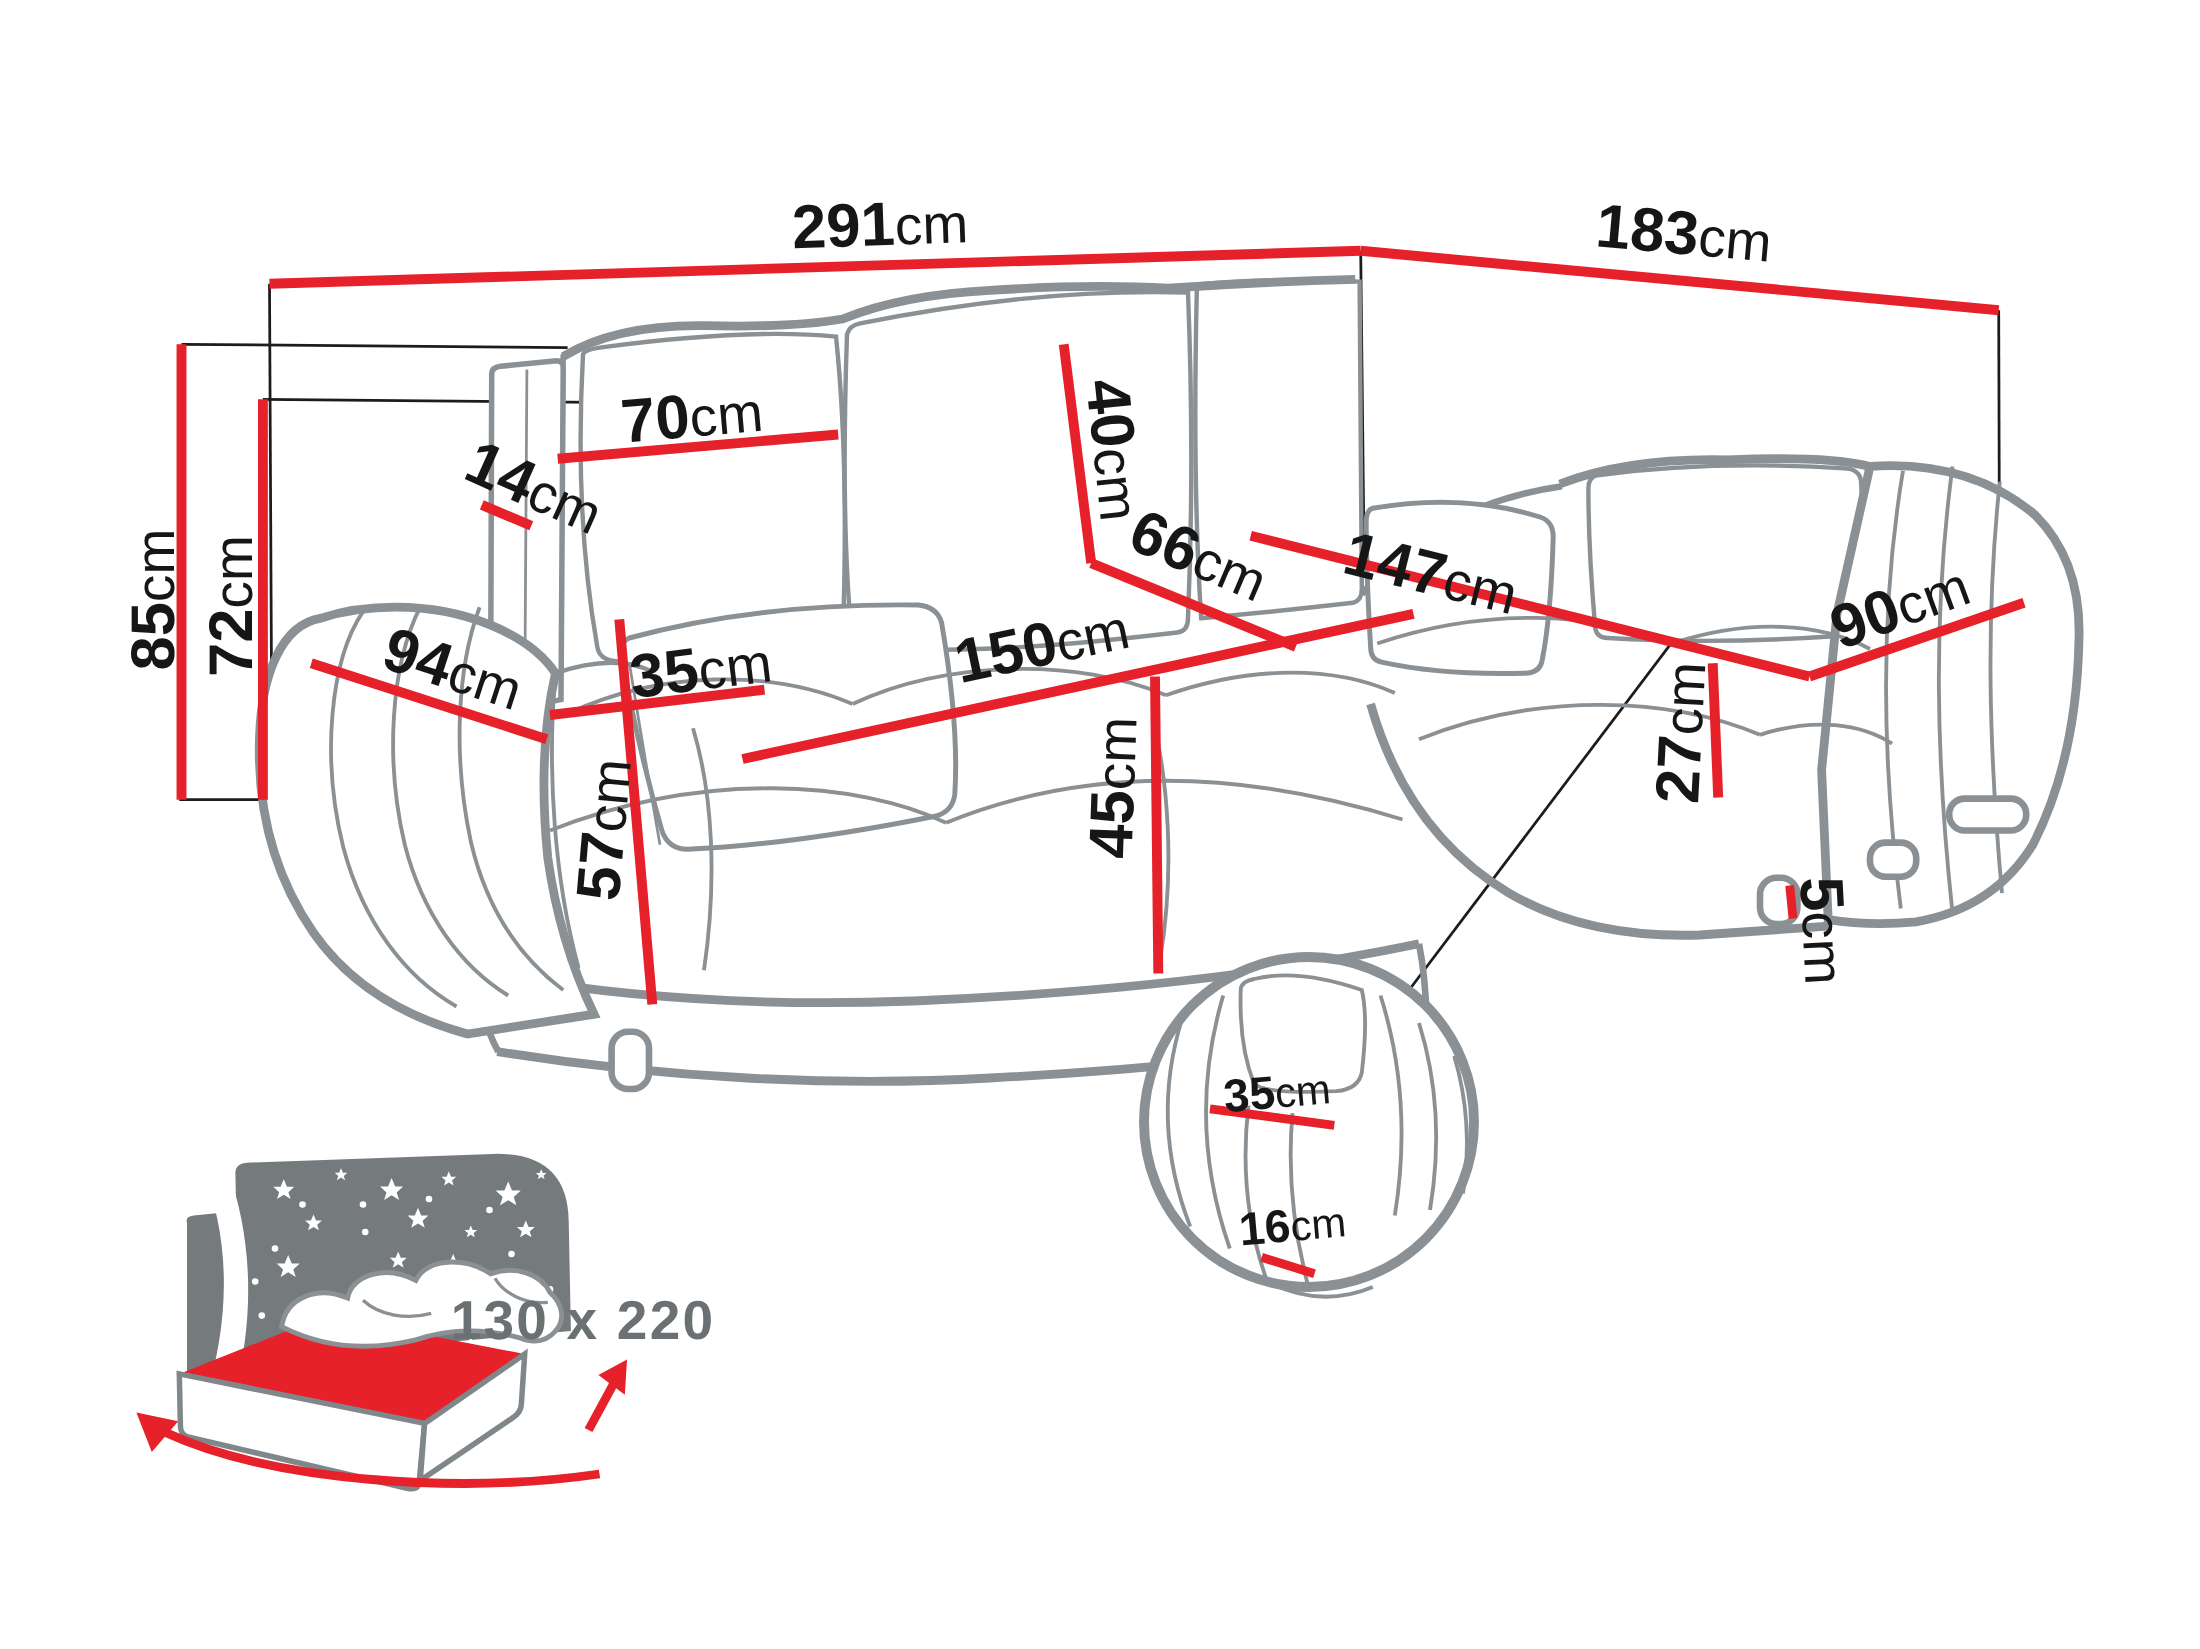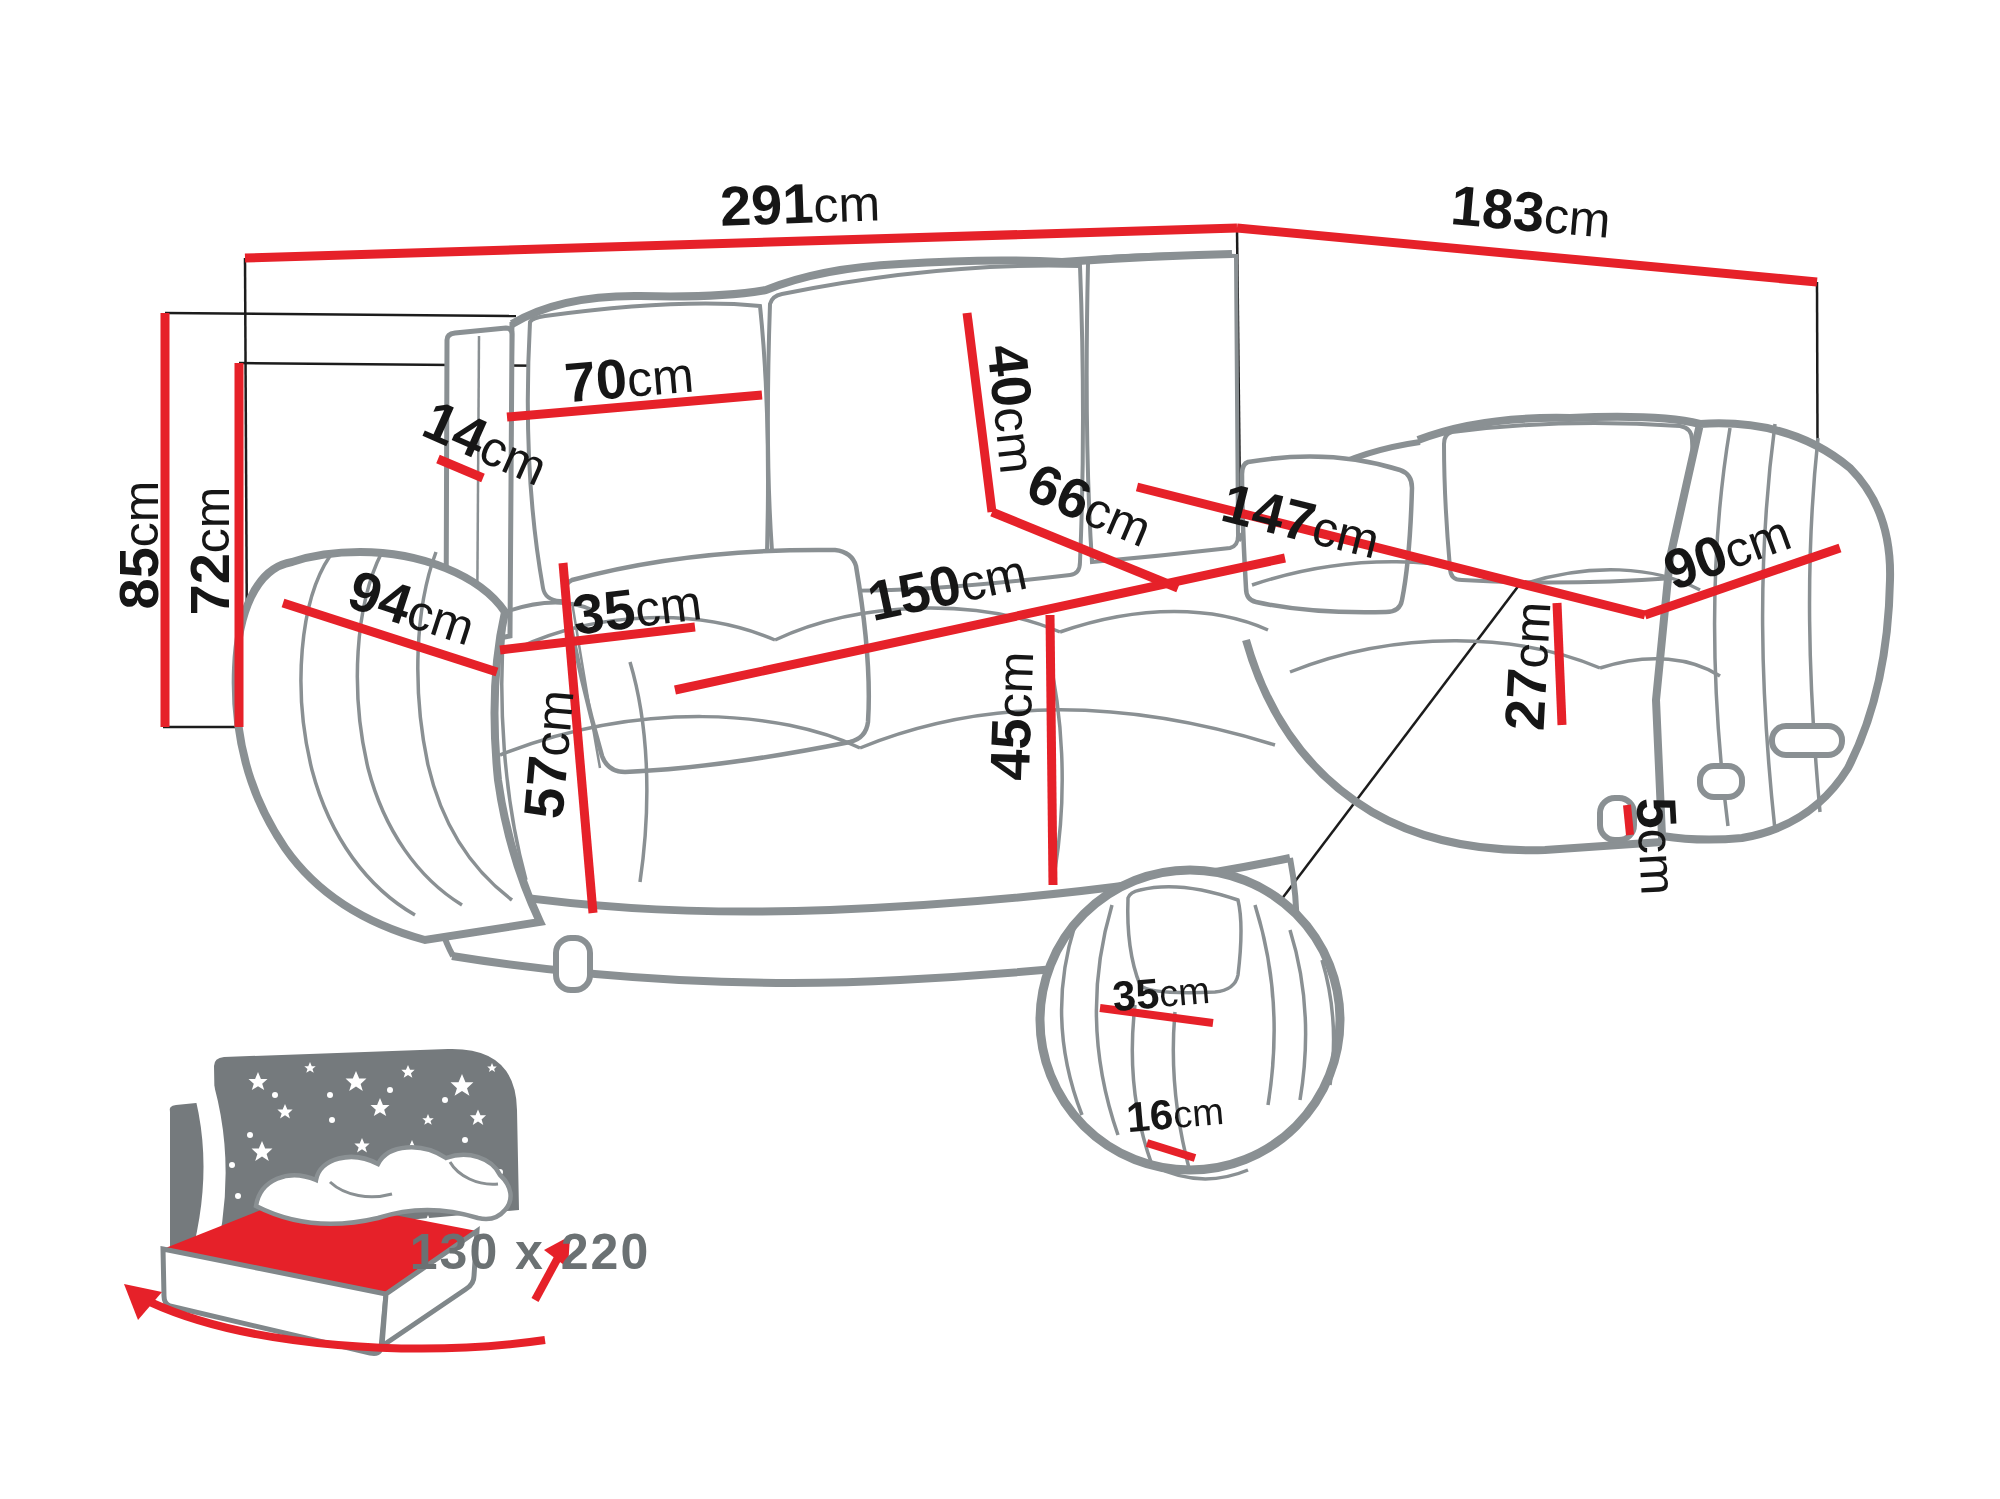--- a/index.html
+++ b/index.html
@@ -256,14 +256,14 @@
   <div class="dim" style="left:549px;top:754px;--rot:-85deg"><span class="num">57</span><span class="unit">cm</span></div>
   <div class="dim" style="left:947px;top:586px;--rot:-12deg"><span class="num">150</span><span class="unit">cm</span></div>
   <div class="dim" style="left:1012px;top:716px;--rot:-88deg"><span class="num">45</span><span class="unit">cm</span></div>
   <div class="dim" style="left:1301px;top:521px;--rot:14deg"><span class="num">147</span><span class="unit">cm</span></div>
   <div class="dim" style="left:1727px;top:551px;--rot:-20deg"><span class="num">90</span><span class="unit">cm</span></div>
   <div class="dim" style="left:1528px;top:666px;--rot:-87deg"><span class="num">27</span><span class="unit">cm</span></div>
   <div class="dim" style="left:1658px;top:846px;--rot:87deg"><span class="num">5</span><span class="unit">cm</span></div>
   <div class="dim sm" style="left:1161px;top:993px;--rot:-5deg"><span class="num">35</span><span class="unit">cm</span></div>
   <div class="dim sm" style="left:1175px;top:1114px;--rot:-5deg"><span class="num">16</span><span class="unit">cm</span></div>
 
-  <div class="bed-size" style="left:530px;top:1252px;">130 x 220</div>
+  <div class="bed-size" style="left:530px;top:1200px;">130 x 220</div>
 </div>
 
 </body></html>

